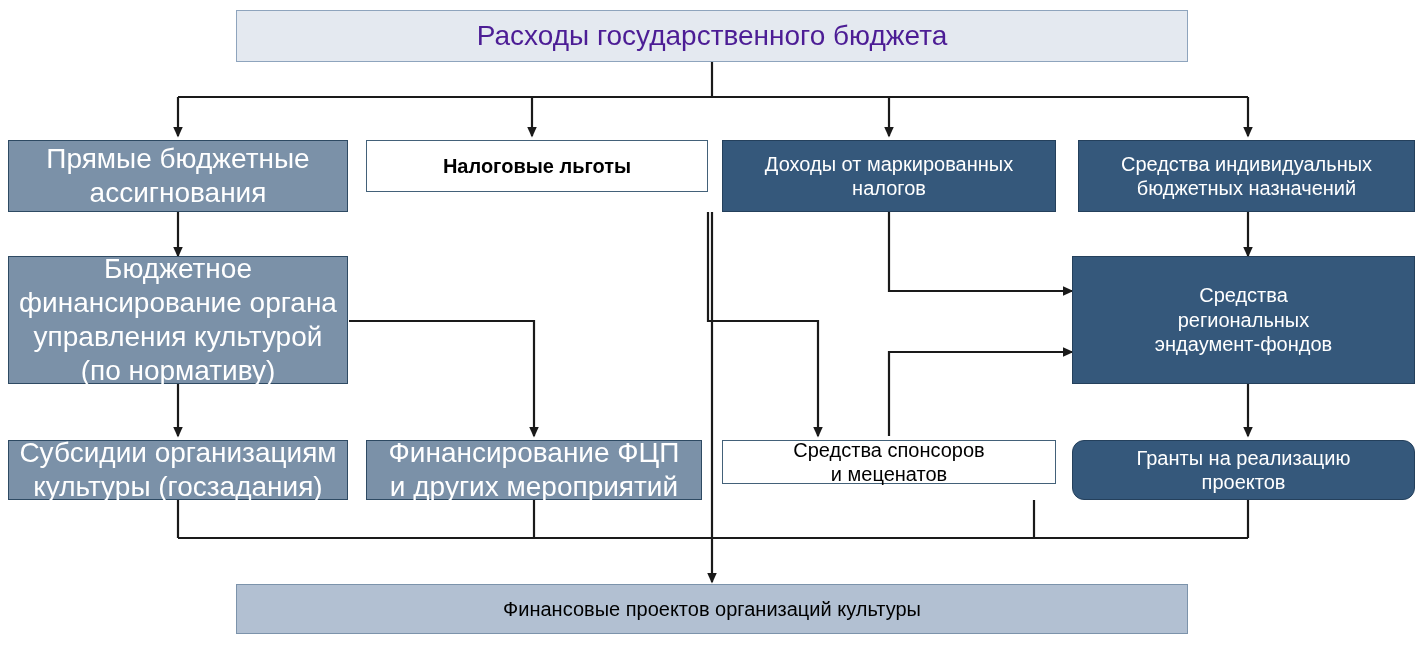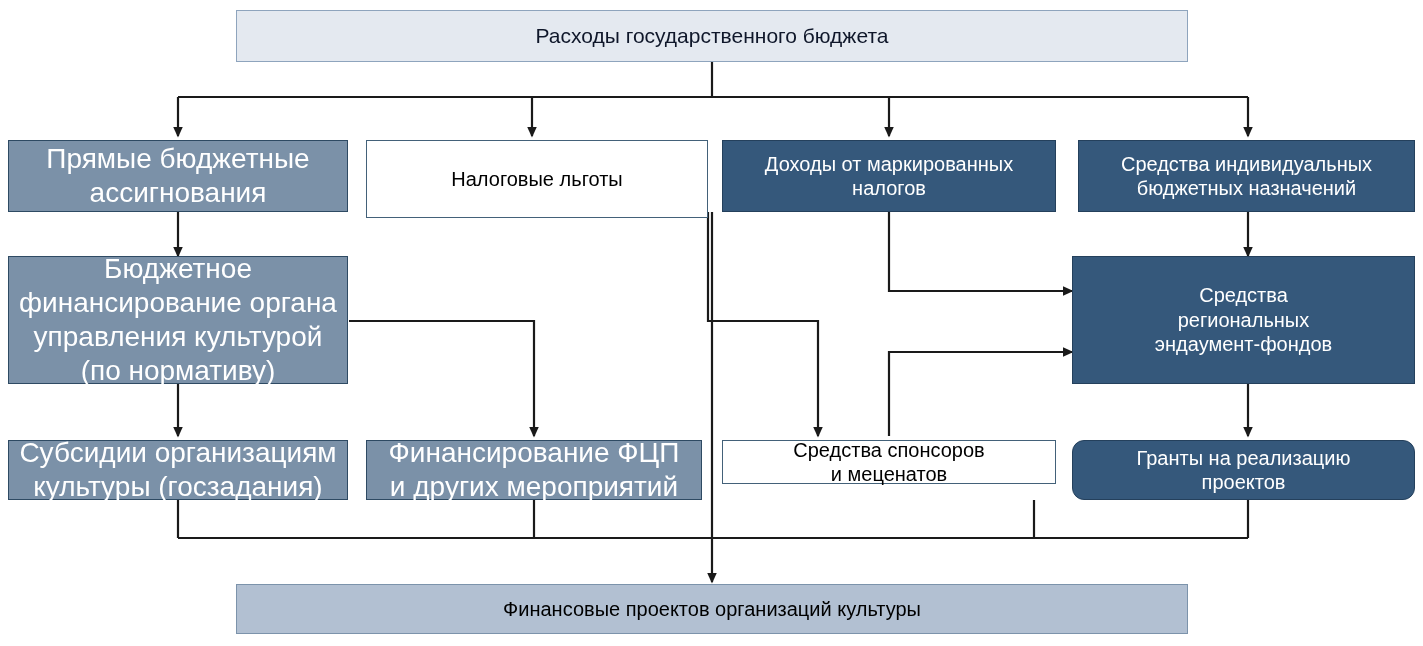--- a/index.html
+++ b/index.html
@@ -1,20 +1,20 @@
 <!DOCTYPE html>
 <html><head>
 <meta charset="utf-8">
 <style>
   html,body{margin:0;padding:0;background:#ffffff;}
   body{font-family:"Liberation Sans","DejaVu Sans",sans-serif;}
   #canvas{position:relative;width:1423px;height:646px;background:#ffffff;overflow:hidden;}
   .node{position:absolute;box-sizing:border-box;display:flex;align-items:center;justify-content:center;text-align:center;line-height:1.22;}
   .node span{display:block;padding:0 6px;white-space:pre-line;}
-  .n-head{background:#e4e9f0;border:1px solid #8ea4bd;color:#0f172a;font-size:21px;text-align:center;}
+  .n-head{background:#e4e9f0;border:1px solid #8ea4bd;color:#4c1d95;font-size:28px;text-align:center;}
   .n-mid{background:#7b91a8;border:1px solid #2e4a63;color:#ffffff;font-size:28px;}
   .n-dark{background:#35587b;border:1px solid #24405c;color:#ffffff;font-size:20px;}
   .n-white{background:#ffffff;border:1px solid #436179;color:#000000;font-size:20px;}
   .n-foot{background:#b2c0d2;border:1px solid #7c93ab;color:#000000;font-size:20px;}
   #svg{position:absolute;left:0;top:0;width:1423px;height:646px;pointer-events:none;}
 </style>
 </head>
 <body>
 
 <div id="canvas">
@@ -61,21 +61,21 @@
 
   <div class="node n-head" style="left:236px;top:10px;width:952px;height:52px;">
     <span>Расходы государственного бюджета</span>
   </div>
 
   <div class="node n-mid" style="left:8px;top:140px;width:340px;height:72px;">
     <span>Прямые бюджетные
 ассигнования</span>
   </div>
 
-  <div class="node n-white" style="left:366px;top:140px;width:342px;height:78px;">
+  <div class="node n-white" style="left:366px;top:140px;width:342px;height:52px;font-weight:bold;">
     <span>Налоговые льготы</span>
   </div>
 
   <div class="node n-dark" style="left:722px;top:140px;width:334px;height:72px;">
     <span>Доходы от маркированных
 налогов</span>
   </div>
 
   <div class="node n-dark" style="left:1078px;top:140px;width:337px;height:72px;">
     <span>Средства индивидуальных

